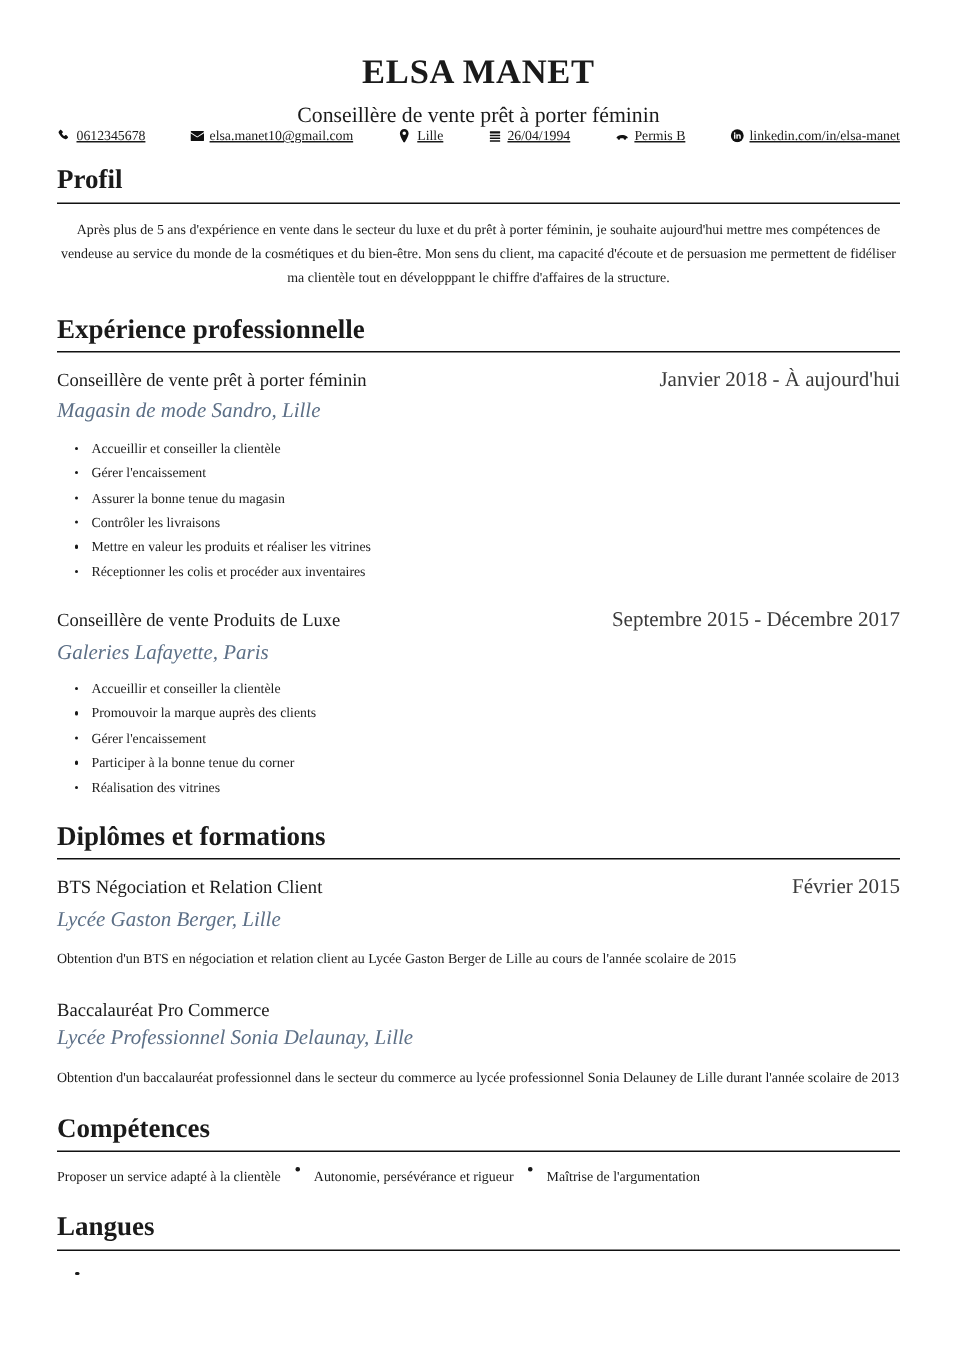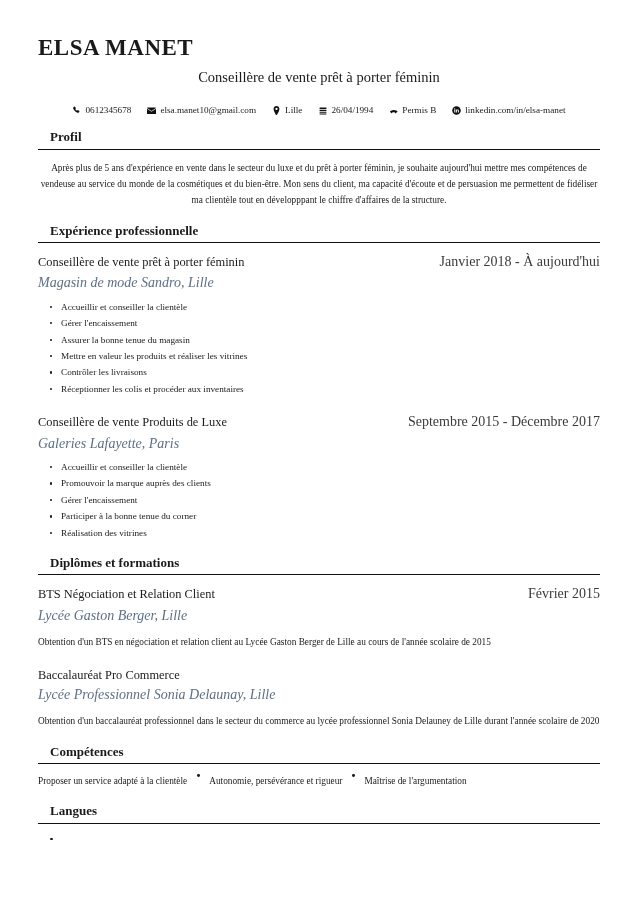--- a/index.html
+++ b/index.html
@@ -18,69 +18,69 @@
     width: 640px;
     height: 905px;
     background: #ffffff;
     box-sizing: border-box;
     padding: 30px 40px 0 38px;
     position: relative;
   }
 
   
   .cv-name {
-    text-align: left;
+    text-align: center;
     font-size: 23px;
     font-weight: bold;
     letter-spacing: 0.5px;
     margin: 4px 0 0 0;
     line-height: 1.2;
   }
   .cv-jobtitle {
     text-align: center;
     font-size: 14.5px;
     margin: 7px 0 0 0;
     line-height: 1.2;
     font-weight: normal;
   }
 
   .contact-bar {
     display: flex;
     flex-wrap: nowrap;
-    justify-content: center;
+    justify-content: space-between;
     align-items: center;
     gap: 16px;
-    margin-top: 20px;
     font-size: 9.2px;
     line-height: 1;
     white-space: nowrap;
+    text-decoration: underline;
   }
   .contact-item {
     display: flex;
     align-items: center;
     gap: 4px;
   }
   .contact-item .ico {
     display: inline-flex;
     align-items: center;
     justify-content: center;
     width: 9px;
     height: 9px;
     flex: 0 0 auto;
   }
   .contact-item .ico svg { display: block; }
   .contact-text { display: inline-block; }
 
   
   .section { margin-top: 14px; }
   .section-title {
-    font-size: 13px;
+    font-size: 18px;
     font-weight: bold;
     line-height: 1.2;
-    margin: 0 0 4px 12px;
+    margin: 0 0 4px 0;
   }
   .section-rule {
     border: 0;
     border-top: 1.6px solid #111111;
     margin: 0 0 10px 0;
     width: 100%;
   }
 
   .profile-text {
     font-size: 9.3px;
@@ -284,22 +284,22 @@
     <div class="entry">
       <div class="entry-head">
         <div class="entry-title">Conseillère de vente prêt à porter féminin</div>
         <div class="entry-date">Janvier 2018 - À aujourd'hui</div>
       </div>
       <div class="entry-sub">Magasin de mode Sandro, Lille</div>
       <ul class="bullets">
         <li>Accueillir et conseiller la clientèle</li>
         <li>Gérer l'encaissement</li>
         <li>Assurer la bonne tenue du magasin</li>
+        <li>Contrôler les livraisons</li>
         <li>Mettre en valeur les produits et réaliser les vitrines</li>
-        <li>Contrôler les livraisons</li>
         <li>Réceptionner les colis et procéder aux inventaires</li>
       </ul>
     </div>
 
     <div class="exp-gap"></div>
 
     <div class="entry">
       <div class="entry-head">
         <div class="entry-title">Conseillère de vente Produits de Luxe</div>
         <div class="entry-date">Septembre 2015 - Décembre 2017</div>
@@ -329,21 +329,21 @@
     </div>
 
     <div class="edu-gap"></div>
 
     <div class="entry">
       <div class="entry-head">
         <div class="entry-title">Baccalauréat Pro Commerce</div>
         <div class="entry-date"></div>
       </div>
       <div class="entry-sub">Lycée Professionnel Sonia Delaunay, Lille</div>
-      <p class="entry-desc">Obtention d'un baccalauréat professionnel dans le secteur du commerce au lycée professionnel Sonia Delauney de Lille durant l'année scolaire de 2020</p>
+      <p class="entry-desc">Obtention d'un baccalauréat professionnel dans le secteur du commerce au lycée professionnel Sonia Delauney de Lille durant l'année scolaire de 2013</p>
     </div>
   </div>
 
   <div class="section">
     <div class="section-title">Compétences</div>
     <hr class="section-rule">
     <div class="skills-row">
       <span class="skill-item">Proposer un service adapté à la clientèle</span>
       <span class="skill-sep"></span>
       <span class="skill-item">Autonomie, persévérance et rigueur</span>

